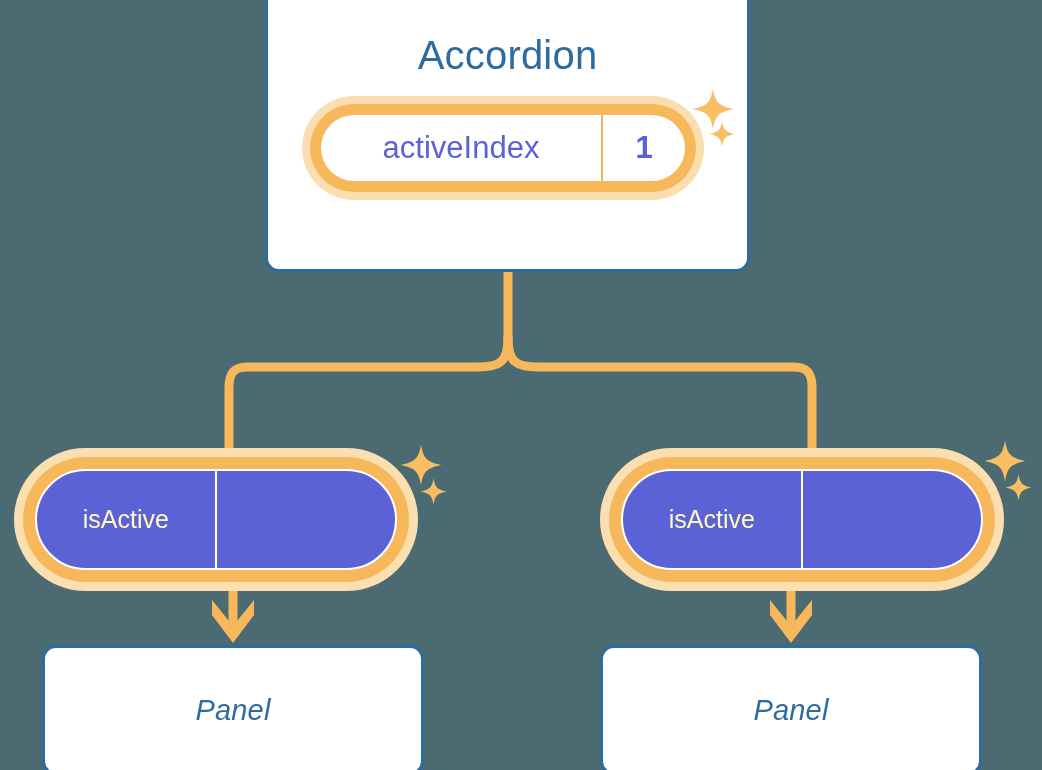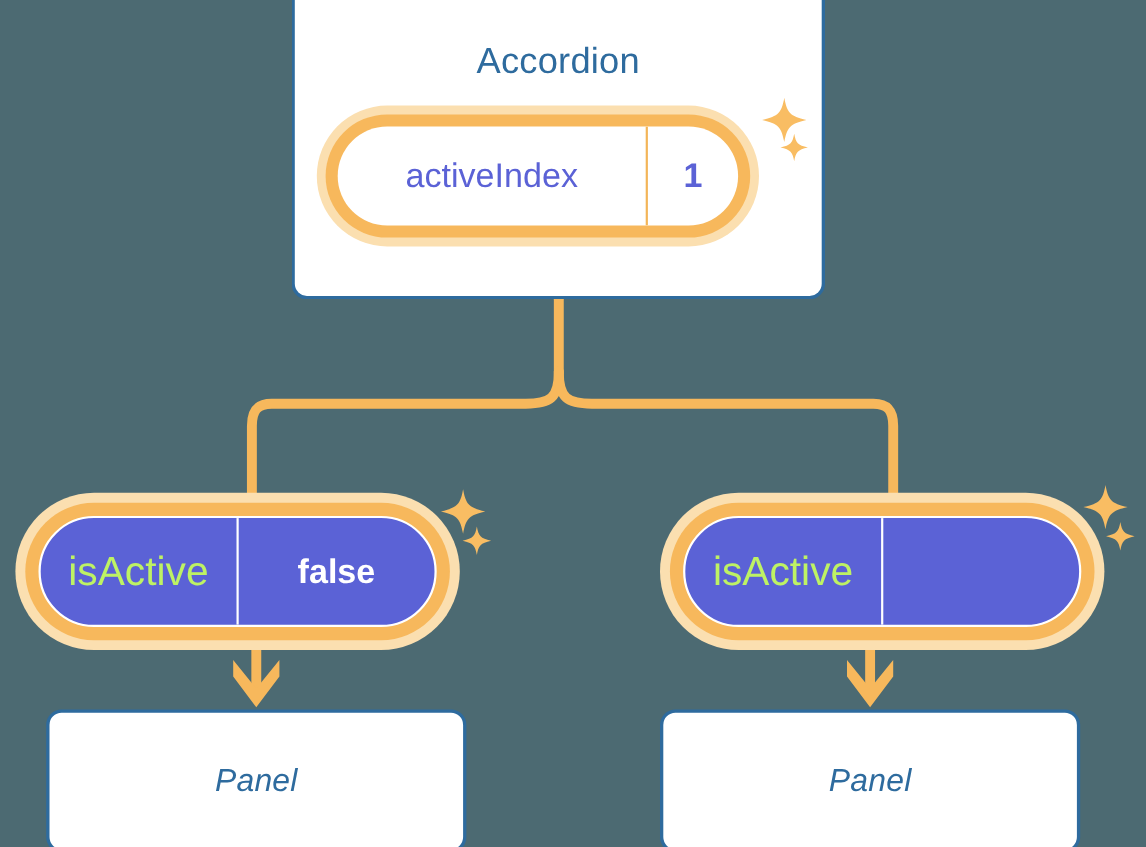--- a/index.html
+++ b/index.html
@@ -37,21 +37,21 @@
   .card {
     position: absolute;
     background: #ffffff;
     border: 3px solid #2e6b9e;
     border-radius: 14px;
     box-sizing: border-box;
     z-index: 3;
   }
   .card-title {
     color: #2e6b9e;
-    font-size: 33px;
+    font-size: 40px;
     font-weight: 400;
     text-align: center;
     letter-spacing: 0.2px;
     white-space: nowrap;
   }
 
   #accordion-card {
     left: 265px;
     top: 0px;
     width: 485px;
@@ -107,43 +107,43 @@
     display: flex;
     align-items: center;
     justify-content: center;
     white-space: nowrap;
     box-sizing: border-box;
   }
   .pill-key { font-weight: 400; }
   .pill-val { font-weight: 700; }
 
   
-  #pill-accordion { left: 288px; top: 96px; width: 402px; height: 128px; }
+  #pill-accordion { left: 302px; top: 96px; width: 402px; height: 104px; }
   #pill-accordion .pill-ring { inset: 8px;  }
   #pill-accordion .pill-body { inset: 19px; background: #ffffff; }
   #pill-accordion .pill-key {
     flex: 0 0 282px;
     color: #5b62d6;
     font-size: 31px;
     border-right: 2px solid #f3b558;
   }
   #pill-accordion .pill-val {
     flex: 1 1 auto;
     color: #5b62d6;
     font-size: 31px;
   }
 
   
   .pill-state { width: 404px; height: 143px; }
   .pill-state .pill-ring { inset: 9px; }
   .pill-state .pill-body { inset: 21px; background: #5b62d6; border: 2px solid #ffffff; }
   .pill-state .pill-key {
     flex: 0 0 50.2%;
-    color: #bef264;
-    font-size: 37px;
+    color: #fef9c3;
+    font-size: 25px;
     border-right: 2px solid #ffffff;
   }
   .pill-state .pill-val {
     flex: 1 1 auto;
     color: #ffffff;
     font-size: 31px;
   }
   #pill-left  { left: 14px;  top: 448px; }
   #pill-right { left: 600px; top: 448px; }
 
@@ -210,21 +210,20 @@
     <svg width="26" height="26" viewBox="0 0 100 100">
       <path d="M50 2 C56 34, 62 42, 98 50 C62 58, 56 66, 50 98 C44 66, 38 58, 2 50 C38 42, 44 34, 50 2 Z" fill="#f9bd63"></path>
     </svg>
   </div>
 
   <div class="pill-wrap pill-state" id="pill-left">
     <div class="pill-glow"></div>
     <div class="pill-ring"></div>
     <div class="pill-body">
       <div class="pill-key">isActive</div>
-      <div class="pill-val">false</div>
     </div>
   </div>
 
   <div class="sparkle" style="left:400px; top:444px;">
     <svg width="42" height="42" viewBox="0 0 100 100">
       <path d="M50 2 C56 34, 62 42, 98 50 C62 58, 56 66, 50 98 C44 66, 38 58, 2 50 C38 42, 44 34, 50 2 Z" fill="#f9bd63"></path>
     </svg>
   </div>
   <div class="sparkle" style="left:420px; top:478px;">
     <svg width="27" height="27" viewBox="0 0 100 100">

